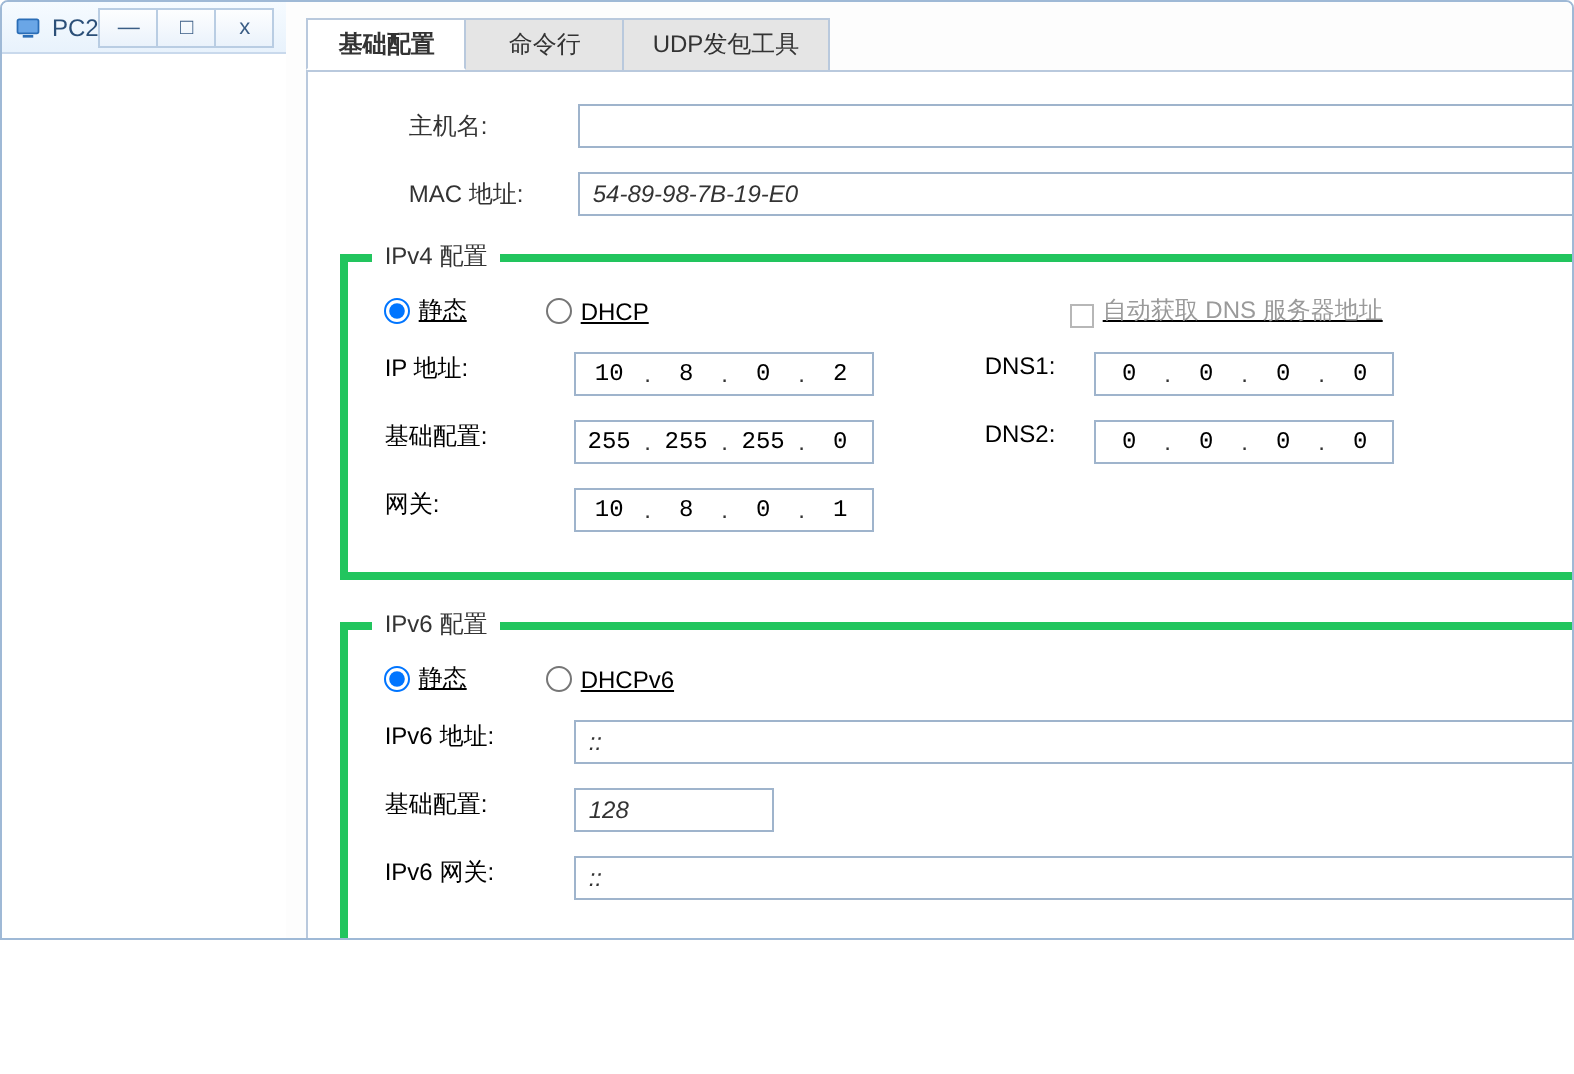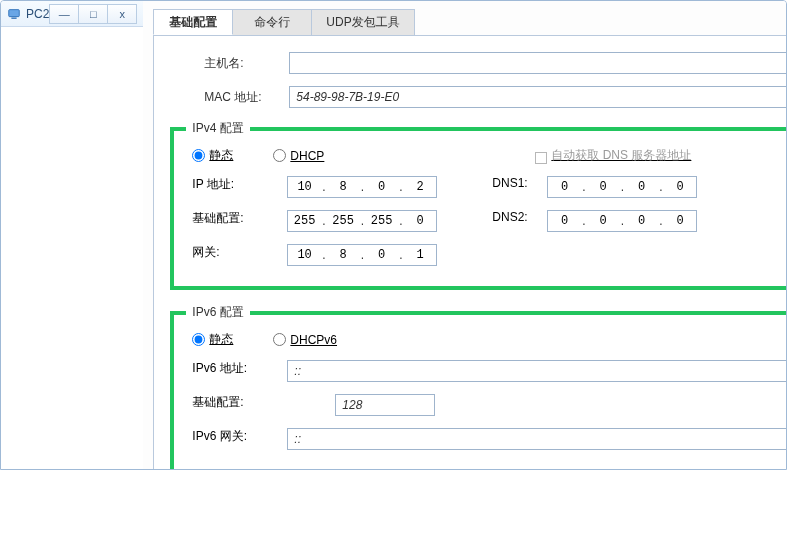--- a/index.html
+++ b/index.html
@@ -14,21 +14,21 @@
   .winbtn:first-child { margin-left:0; }
   .client { flex:1; padding:8px 10px 10px 10px; background:#fdfdfd; }
   .tabbar { display:flex; border-bottom:1px solid #b9c9dd; }
   .tab { min-width:80px; height:26px; padding:0 14px; font-size:12px; display:flex; align-items:center; justify-content:center; border:1px solid #b9c9dd; border-bottom:none; margin-right:-1px; background:#e5e5e5; color:#333; }
   .tab.active { background:#fff; border-bottom:1px solid #fff; position:relative; z-index:2;font-weight:bold; }
   .tabcontent { border:1px solid #b9c9dd; border-top:none; padding:16px 18px 14px 34px; background:#fff; position:relative; }
   .row { display:flex; align-items:center; font-size:12px; color:#333; margin:0 0 12px 16px; }
   .row .lbl { width:85px; flex:0 0 85px; }
   .textfield { height:22px; border:1px solid #9fb4cc; padding:0 6px; font-size:12px; color:#333; background:#fff;font-style:italic; }
   .textfield.w-long { width:580px; }
-  .textfield.w-pref { width:100px;margin-left:48px; }
+  .textfield.w-pref { width:100px; }
   fieldset.group { border:4px solid #22c55e; margin:0 0 14px -18px; padding:10px 28px 8px 18px; position:relative; width:calc(100% + 18px); }
   fieldset.group > legend { font-size:12px; color:#333; padding:0 6px; margin-left:-6px; }
   .radio-row { display:flex; align-items:center; gap:40px; font-size:12px; margin-bottom:12px;text-decoration:underline; }
   .radio-item { display:inline-flex; align-items:center; gap:4px; }
   .chk { display:inline-flex; align-items:flex-end; gap:4px; color:#9a9a9a;margin-left:43px; }
   .chkbox { width:12px; height:12px; border:1px solid #b7b7b7; background:#fff; display:inline-block; }
   .twocol { display:flex; }
   .twocol .col { flex:0 0 auto; }
   .twocol .col.left { width:295px; }
   .twocol .col.right { padding-left:5px; }

